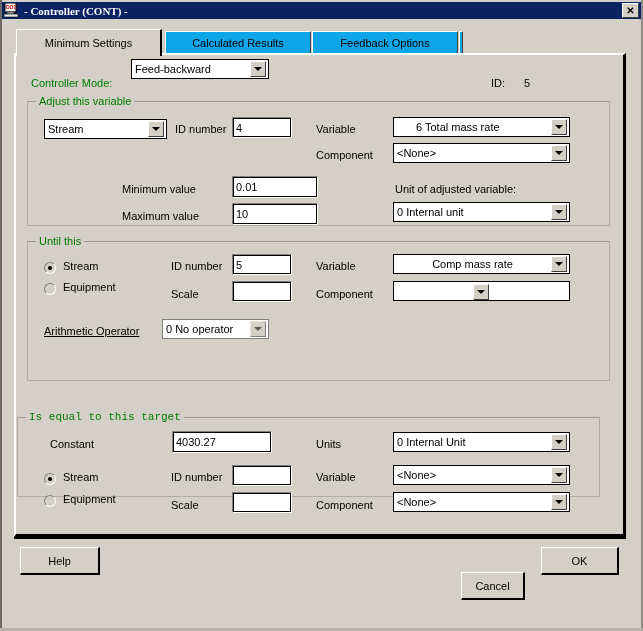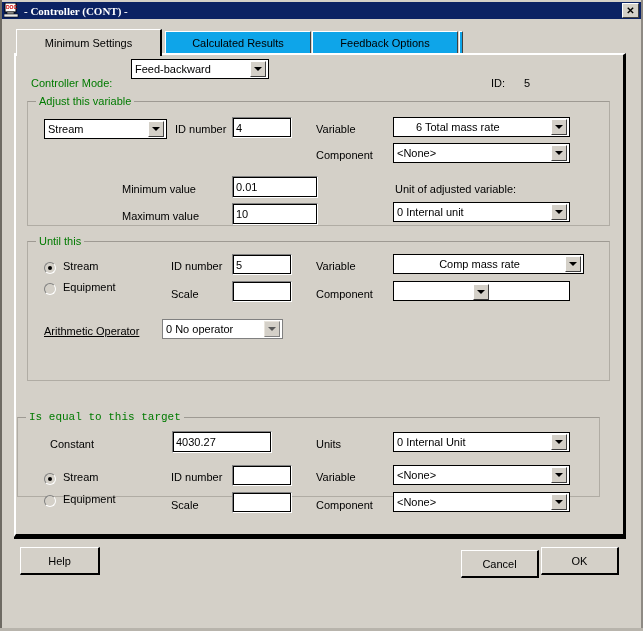--- a/index.html
+++ b/index.html
@@ -269,36 +269,36 @@
       <span class="lbl" style="left:155px;top:205px;">ID number</span>
       <div class="textbox" style="left:216px;top:199px;width:60px;height:21px;">
         <span>5</span>
       </div>
       <span class="lbl" style="left:155px;top:233px;">Scale</span>
       <div class="textbox" style="left:216px;top:226px;width:60px;height:21px;">
         <span></span>
       </div>
 
       <span class="lbl" style="left:300px;top:205px;">Variable</span>
-      <div class="combo" style="left:377px;top:199px;width:191px;">
+      <div class="combo" style="left:377px;top:199px;width:177px;">
         <span class="cv center">Comp mass rate</span>
         <span class="arrow">
             <i class="tri"></i>
           </span>
       </div>
       <span class="lbl" style="left:300px;top:233px;">Component</span>
       <div class="combo" style="left:377px;top:226px;width:177px;flex-direction:column;">
         <span class="cv">3 N-Pentane</span>
         <span class="arrow">
             <i class="tri"></i>
           </span>
       </div>
 
       <span class="lbl" style="left:28px;top:270px;text-decoration:underline;">Arithmetic Operator</span>
-      <div class="combo disabled" style="left:146px;top:264px;width:121px;">
+      <div class="combo disabled" style="left:146px;top:264px;width:107px;">
         <span class="cv">0 No operator</span>
         <span class="arrow">
             <i class="tri grey"></i>
           </span>
       </div>
 
       <div class="group" style="left:1px;top:362px;width:583px;height:80px;font-family:Liberation Mono, monospace;">
         <span class="group-title">Is equal to this target</span>
       </div>
 
@@ -346,20 +346,20 @@
       </div>
 
     </div>
   </div>
 
   <div class="sep"></div>
 
   <div class="btn" style="left:20px;top:547px;width:80px;">
     <span>Help</span>
   </div>
-  <div class="btn" style="left:461px;top:550px;width:78px;">
+  <div class="btn" style="left:461px;top:572px;width:64px;">
     <span>Cancel</span>
   </div>
   <div class="btn" style="left:541px;top:547px;width:78px;">
     <span>OK</span>
   </div>
 
 </div>
 
 </body></html>

